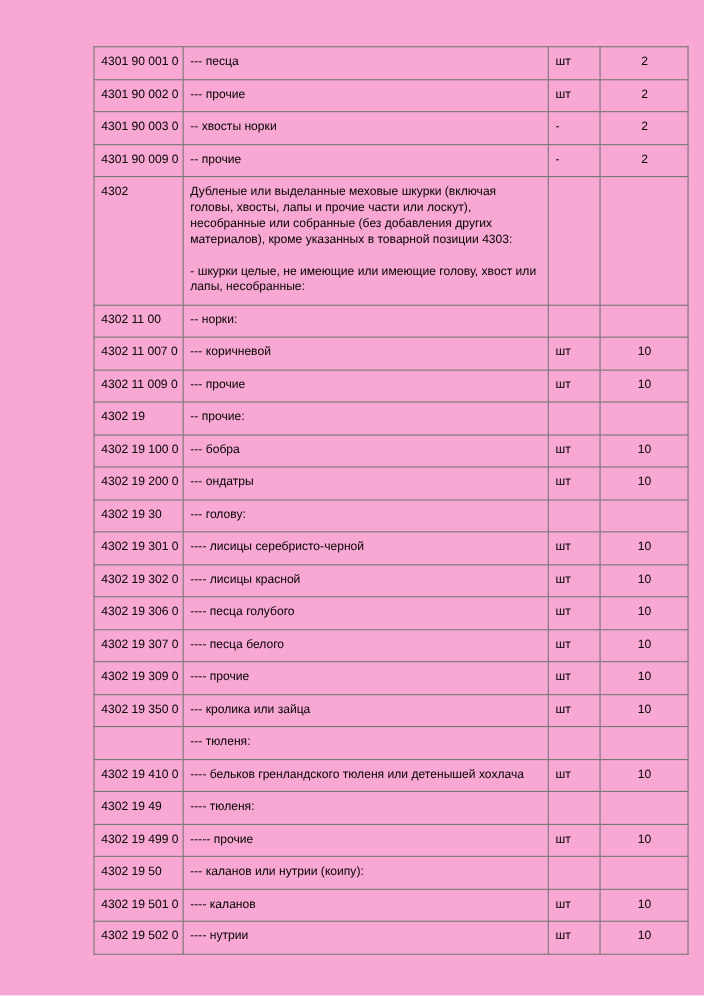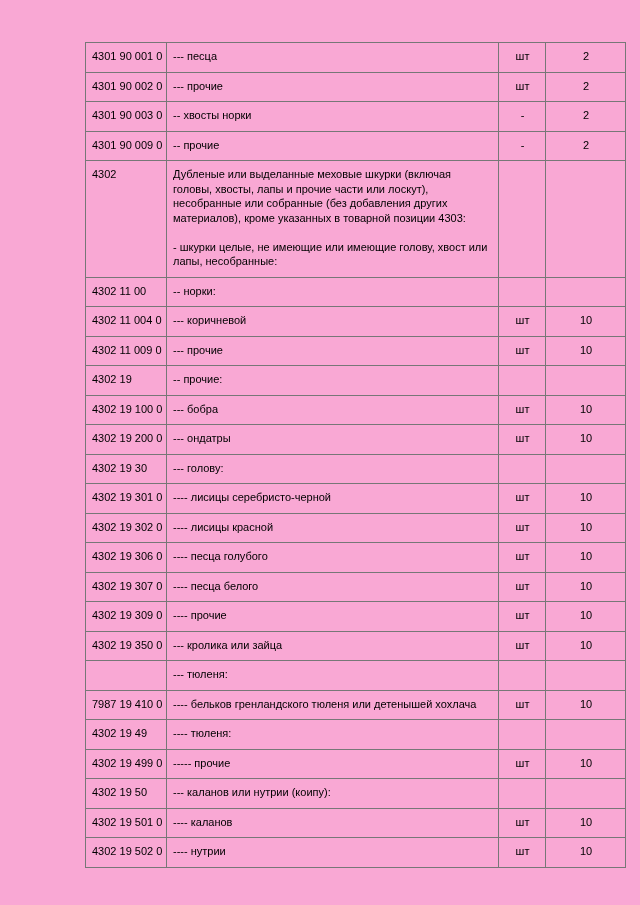--- a/index.html
+++ b/index.html
@@ -33,21 +33,21 @@
     border: 1px solid #777777;
     vertical-align: top;
     font-size: 11px;
     line-height: 1.32;
     padding: 6px 5px 8px 6px;
     color: #000000;
     overflow: hidden;
   }
   td.code { width: 81px; white-space: nowrap; }
   td.desc { width: 332px; white-space: pre-line; }
-  td.unit { width: 47px; text-align: center; }
+  td.unit { width: 47px; }
   td.rate { width: 80px; text-align: center; }
 </style>
 </head>
 <body>
 
 <div class="doc-page">
   <table class="tariff">
     <colgroup>
       <col style="width:81px">
       <col style="width:332px">
@@ -87,21 +87,21 @@
           <td class="unit"></td>
           <td class="rate"></td>
         </tr>
         <tr>
           <td class="code">4302 11 00</td>
           <td class="desc">-- норки:</td>
           <td class="unit"></td>
           <td class="rate"></td>
         </tr>
         <tr>
-          <td class="code">4302 11 004 0</td>
+          <td class="code">4302 11 007 0</td>
           <td class="desc">--- коричневой</td>
           <td class="unit">шт</td>
           <td class="rate">10</td>
         </tr>
         <tr>
           <td class="code">4302 11 009 0</td>
           <td class="desc">--- прочие</td>
           <td class="unit">шт</td>
           <td class="rate">10</td>
         </tr>
@@ -165,21 +165,21 @@
           <td class="unit">шт</td>
           <td class="rate">10</td>
         </tr>
         <tr>
           <td class="code"></td>
           <td class="desc">--- тюленя:</td>
           <td class="unit"></td>
           <td class="rate"></td>
         </tr>
         <tr>
-          <td class="code">7987 19 410 0</td>
+          <td class="code">4302 19 410 0</td>
           <td class="desc">---- бельков гренландского тюленя или детенышей хохлача</td>
           <td class="unit">шт</td>
           <td class="rate">10</td>
         </tr>
         <tr>
           <td class="code">4302 19 49</td>
           <td class="desc">---- тюленя:</td>
           <td class="unit"></td>
           <td class="rate"></td>
         </tr>

